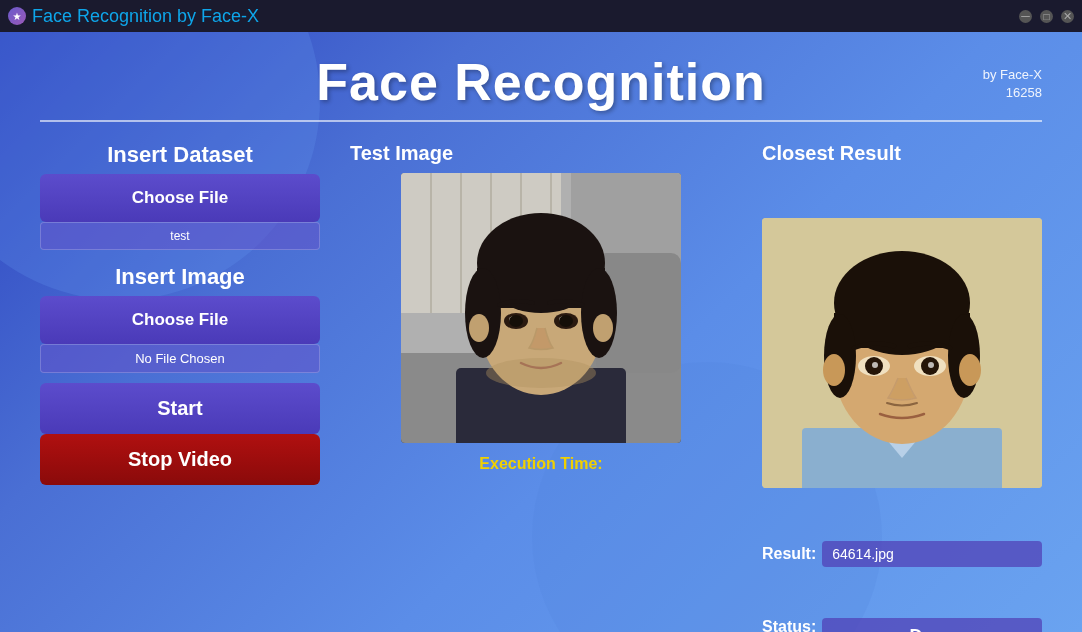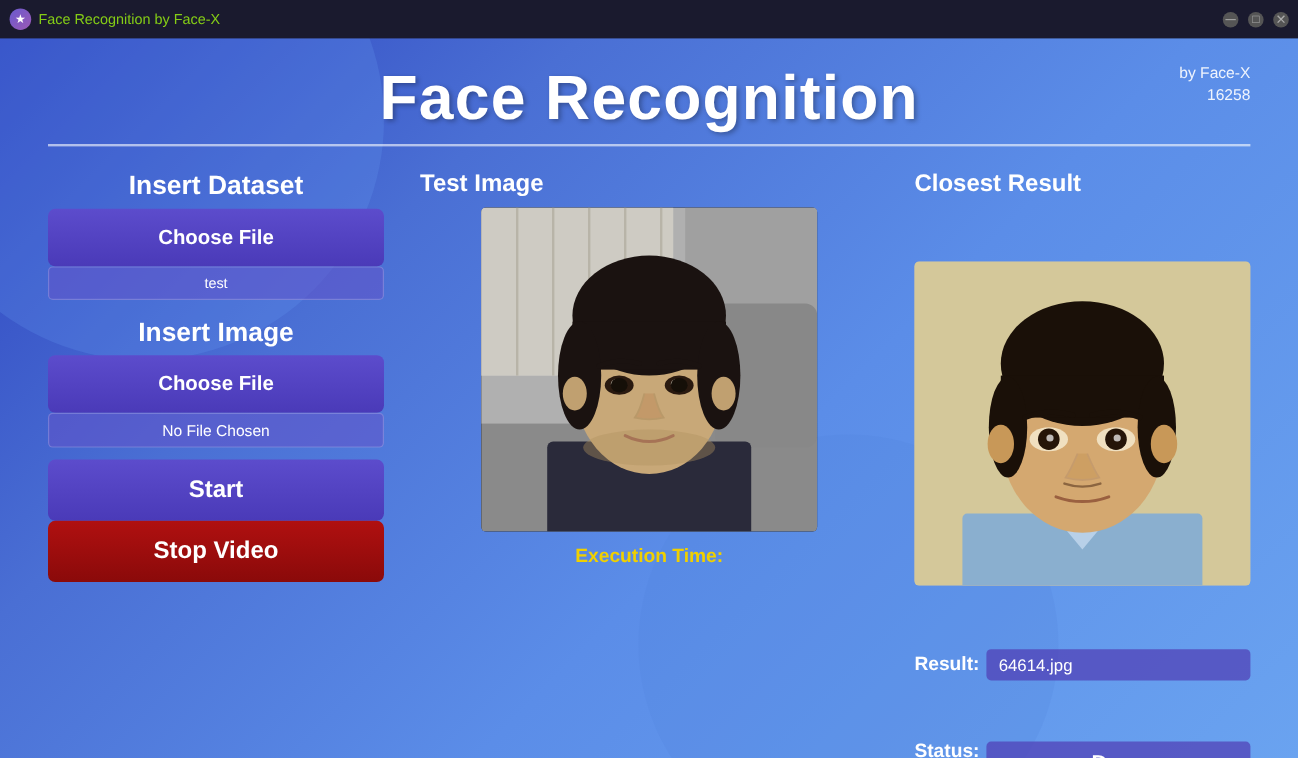--- a/index.html
+++ b/index.html
@@ -59,22 +59,22 @@
       height: 18px;
       border-radius: 50%;
       background: linear-gradient(135deg, #6a5acd, #9b59b6);
       display: flex;
       align-items: center;
       justify-content: center;
       font-size: 9px;
     }
 
     .title-bar-text {
-      font-size: 12px;
-      color: #84cc16;
+      font-size: 18px;
+      color: #0ea5e9;
     }
 
     .title-bar-controls {
       display: flex;
       gap: 8px;
     }
 
     .title-bar-btn {
       width: 13px;
       height: 13px;
@@ -97,21 +97,21 @@
 
     .header-area {
       position: relative;
       text-align: center;
       margin-bottom: 8px;
     }
 
     .by-face-x {
       position: absolute;
       right: 0;
-      top: 0;
+      top: 14px;
       text-align: right;
       font-size: 13px;
       color: rgba(255,255,255,0.9);
       line-height: 1.4;
       margin-left: 40px;
     }
 
     .main-title {
       font-size: 52px;
       font-weight: 900;

